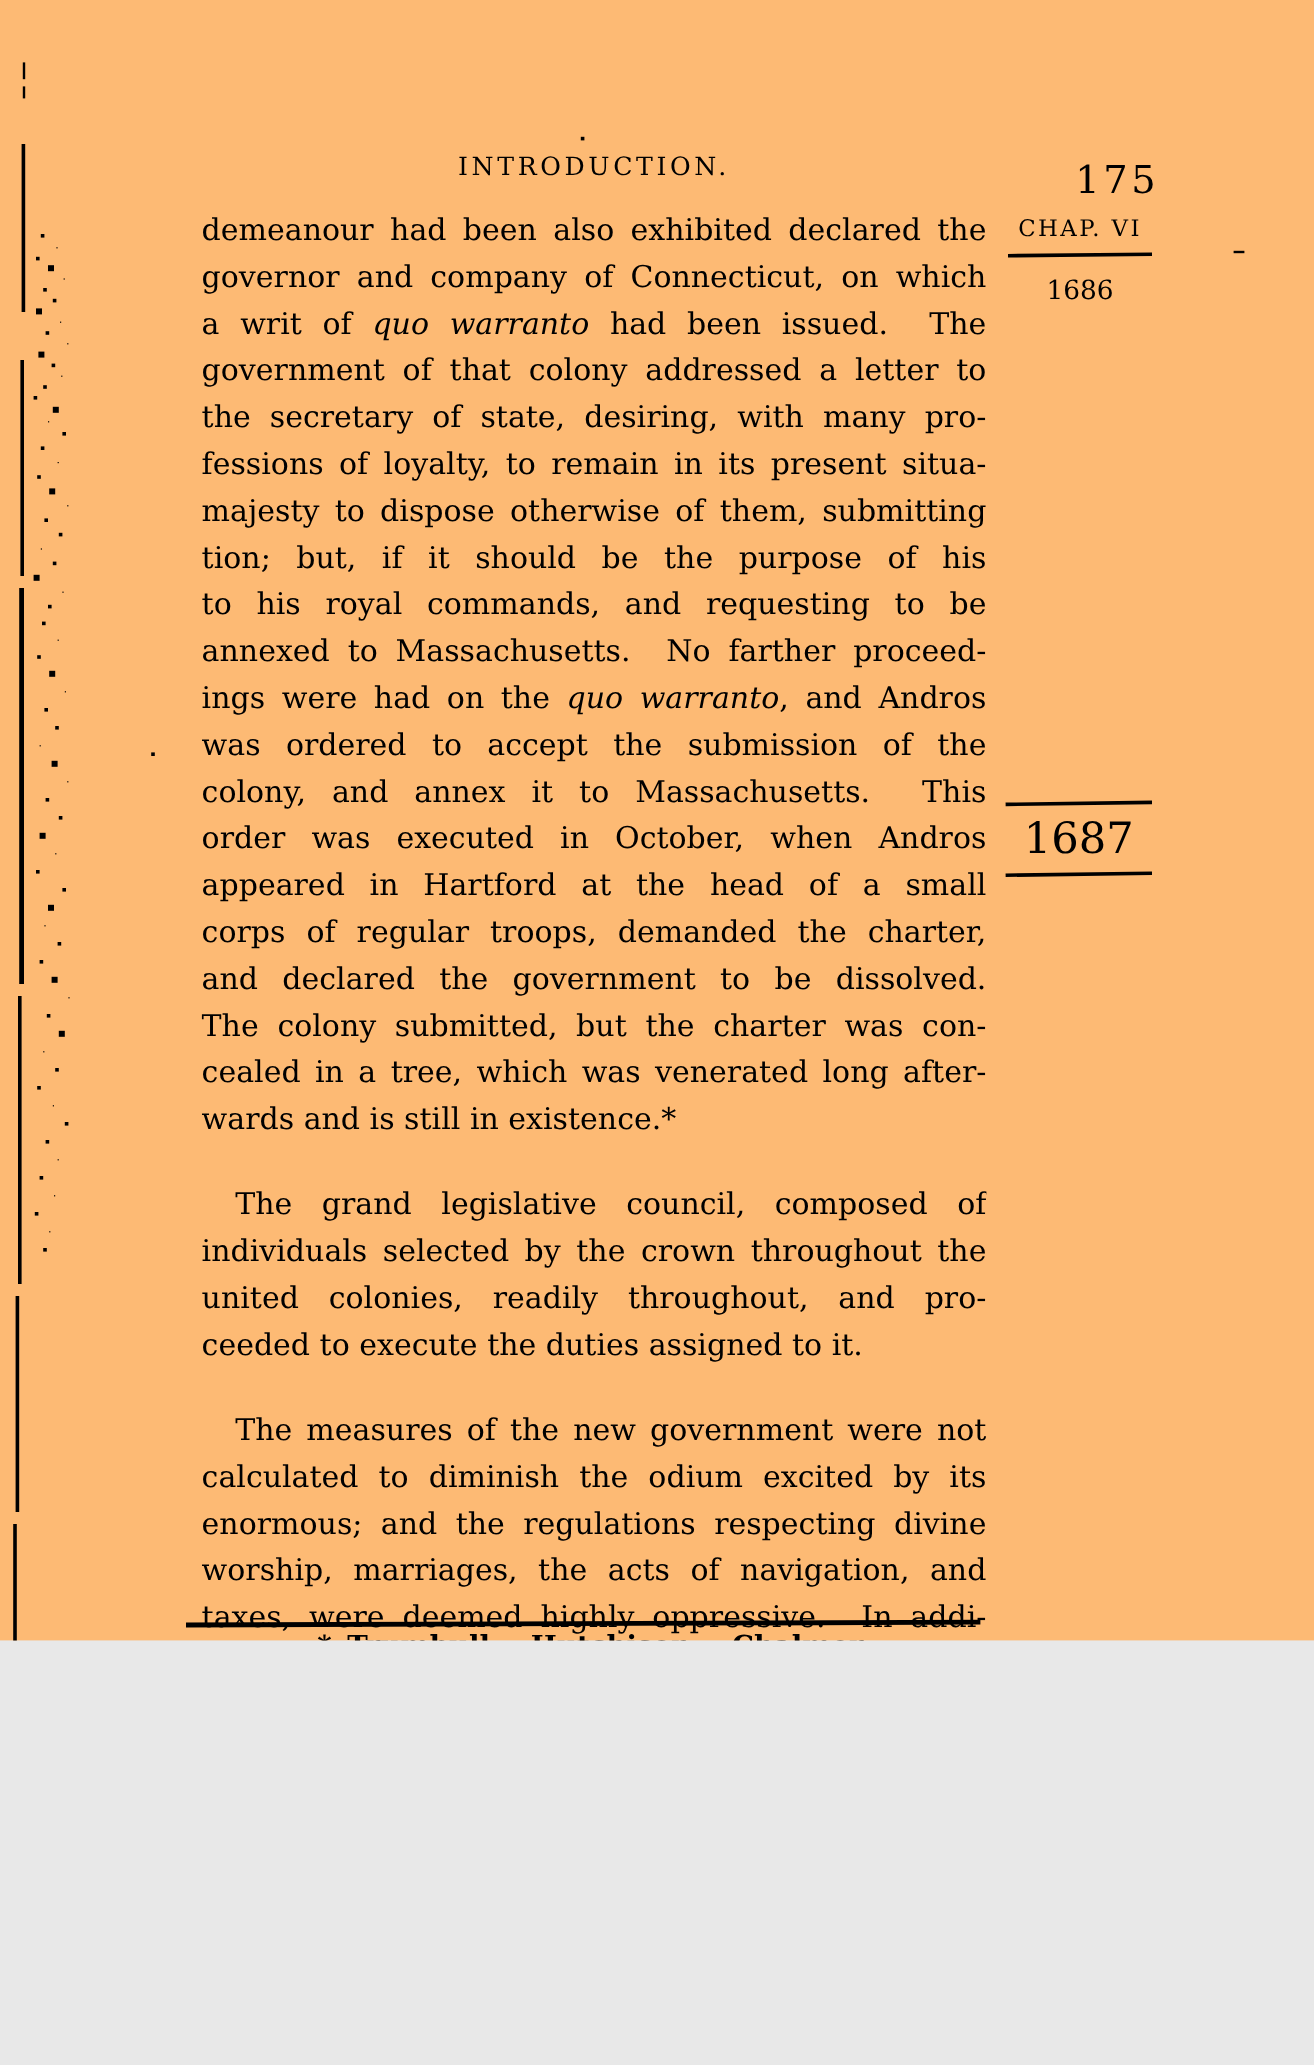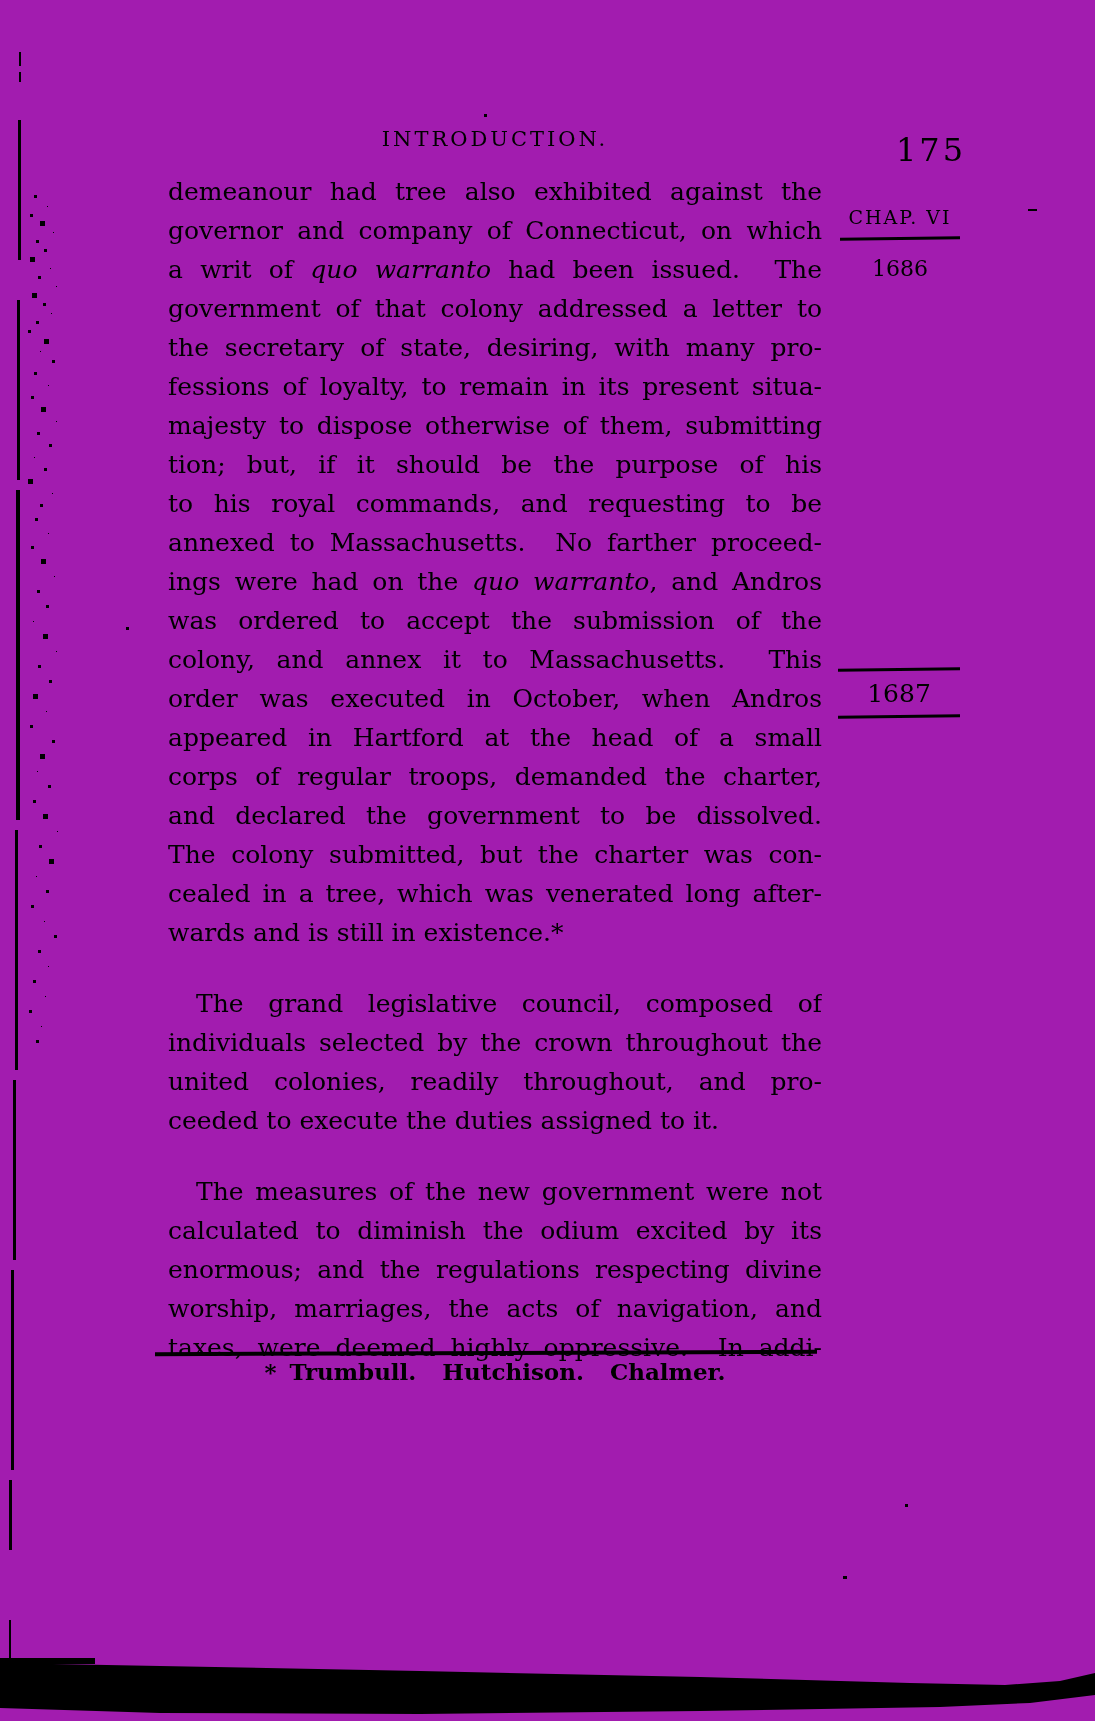--- a/index.html
+++ b/index.html
@@ -1,21 +1,21 @@
 <!DOCTYPE html>
 <html><head>
 <meta charset="utf-8">
 <style>
   html, body { margin: 0; padding: 0; }
   body { background: #e8e8e8; }
   .page {
     position: relative;
     width: 1095px;
-    height: 1721px;
-    background: #a21caf;
+    height: 1367px;
+    background: #fdba74;
     font-family: "DejaVu Serif", serif;
     color: #000;
     overflow: hidden;
   }
 
   
   .running-header {
     position: absolute;
     left: 168px; top: 127px; width: 654px;
     text-align: center;
@@ -27,27 +27,27 @@
   
   .page-number {
     position: absolute;
     left: 896px; top: 131px;
     font-size: 32px;
     letter-spacing: 3px;
   }
 
   
   .margin-note { position: absolute; text-align: center; }
-  .note1 { left: 840px; top: 206px; width: 120px; }
+  .note1 { left: 840px; top: 180px; width: 120px; }
   .note1 .chap { font-size: 19px; letter-spacing: 2px; }
   .note1 .mrule { margin-top: 9px; height: 3px; background: #000; transform: rotate(-0.6deg); }
   .note1 .year { margin-top: 16px; font-size: 22px; }
   .note2 { left: 838px; top: 668px; width: 122px; }
   .note2 .mrule1 { height: 3px; background: #000; transform: rotate(-0.8deg); }
-  .note2 .year { margin-top: 8px; font-size: 25px; }
+  .note2 .year { margin-top: 8px; font-size: 36px; }
   .note2 .mrule2 { margin-top: 7px; height: 3px; background: #000; transform: rotate(-0.8deg); }
 
   
   .body-text {
     position: absolute;
     left: 168px; top: 172px; width: 654px;
     font-size: 25px;
   }
   .line {
     height: 39px;
@@ -158,21 +158,21 @@
     <div class="mrule"></div>
     <div class="year">1686</div>
   </div>
   <div class="margin-note note2">
     <div class="mrule1"></div>
     <div class="year">1687</div>
     <div class="mrule2"></div>
   </div>
 
   <div class="body-text">
-      <div class="line"><span>demeanour had tree also exhibited against the</span></div>
+      <div class="line"><span>demeanour had been also exhibited declared the</span></div>
       <div class="line"><span>governor and company of Connecticut, on which</span></div>
       <div class="line"><span>a writ of </span><span class="it">quo warranto</span><span> had been issued.  The</span></div>
       <div class="line"><span>government of that colony addressed a letter to</span></div>
       <div class="line"><span>the secretary of state, desiring, with many pro-</span></div>
       <div class="line"><span>fessions of loyalty, to remain in its present situa-</span></div>
       <div class="line"><span>majesty to dispose otherwise of them, submitting</span></div>
       <div class="line"><span>tion; but, if it should be the purpose of his</span></div>
       <div class="line"><span>to his royal commands, and requesting to be</span></div>
       <div class="line"><span>annexed to Massachusetts.  No farther proceed-</span></div>
       <div class="line"><span>ings were had on the </span><span class="it">quo warranto</span><span>, and Andros</span></div>

